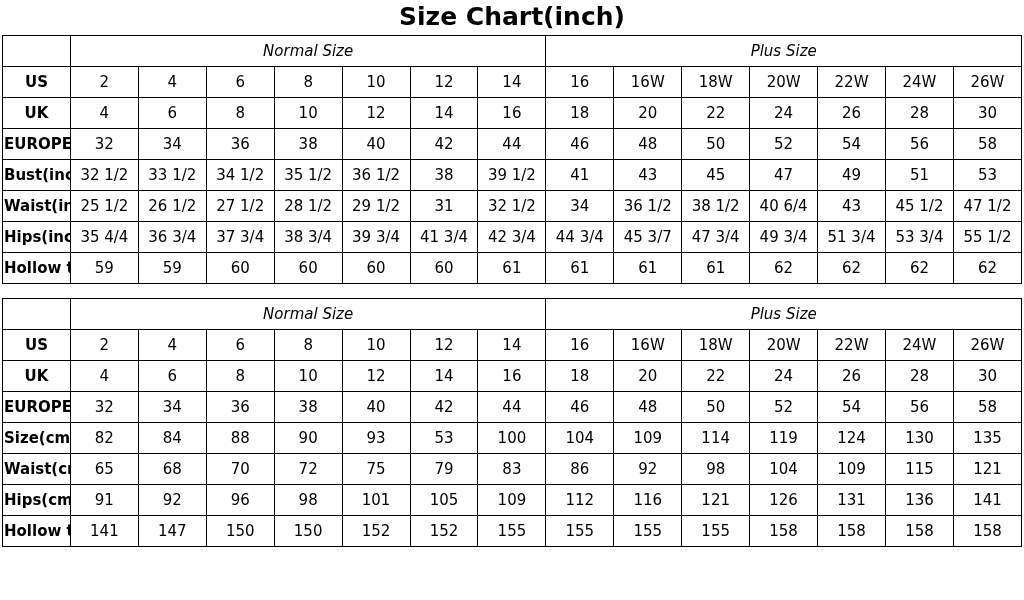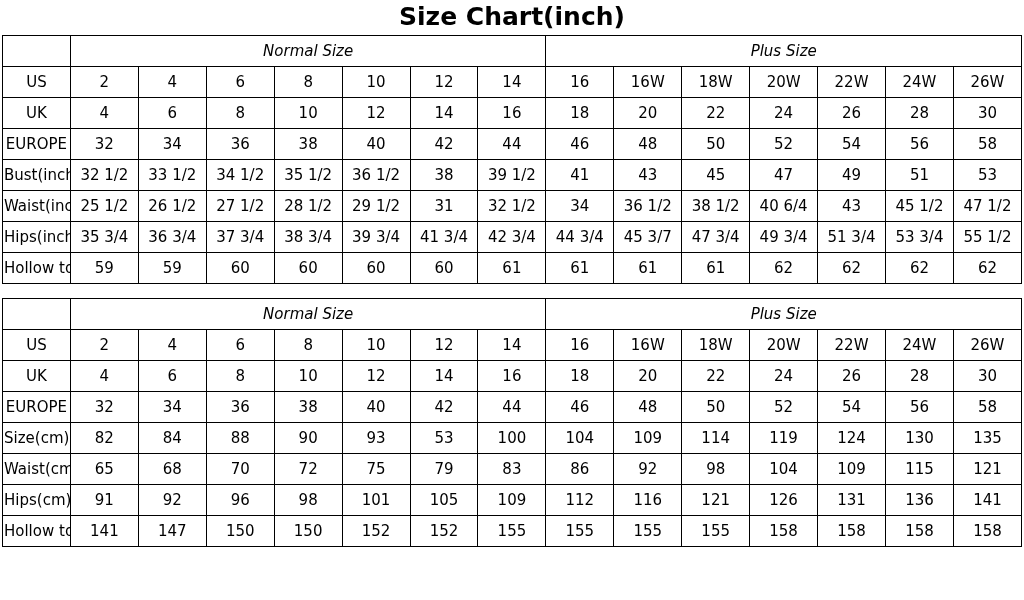--- a/index.html
+++ b/index.html
@@ -40,20 +40,21 @@
     height: 30px;
     padding: 0 1px;
     background: #ffffff;
     white-space: nowrap;
     overflow: hidden;
   }
   td.label-cell {
     width: 190px;
     background: #ffffff;
     font-size: 15px;
+    font-weight: bold;
   }
   td.group-head {
     font-size: 19px;
     height: 34px;
     background: #ffffff;
     font-style: italic;
   }
   td.blank-corner {
     border-left: 1px solid #000000;
     border-top: 1px solid #000000;
@@ -160,21 +161,21 @@
         <td class="shade">34</td>
         <td class="shade">36 1/2</td>
         <td class="shade">38 1/2</td>
         <td class="shade">40 6/4</td>
         <td class="shade">43</td>
         <td class="shade">45 1/2</td>
         <td class="shade">47 1/2</td>
       </tr>
       <tr>
         <td class="label-cell">Hips(inch)</td>
-        <td class="shade">35 3/4</td>
+        <td class="shade">35 4/4</td>
         <td class="shade">36 3/4</td>
         <td class="shade">37 3/4</td>
         <td class="shade">38 3/4</td>
         <td class="shade">39 3/4</td>
         <td class="shade">41 3/4</td>
         <td class="shade">42 3/4</td>
         <td class="shade">44 3/4</td>
         <td class="shade">45 3/7</td>
         <td class="shade">47 3/4</td>
         <td class="shade">49 3/4</td>

